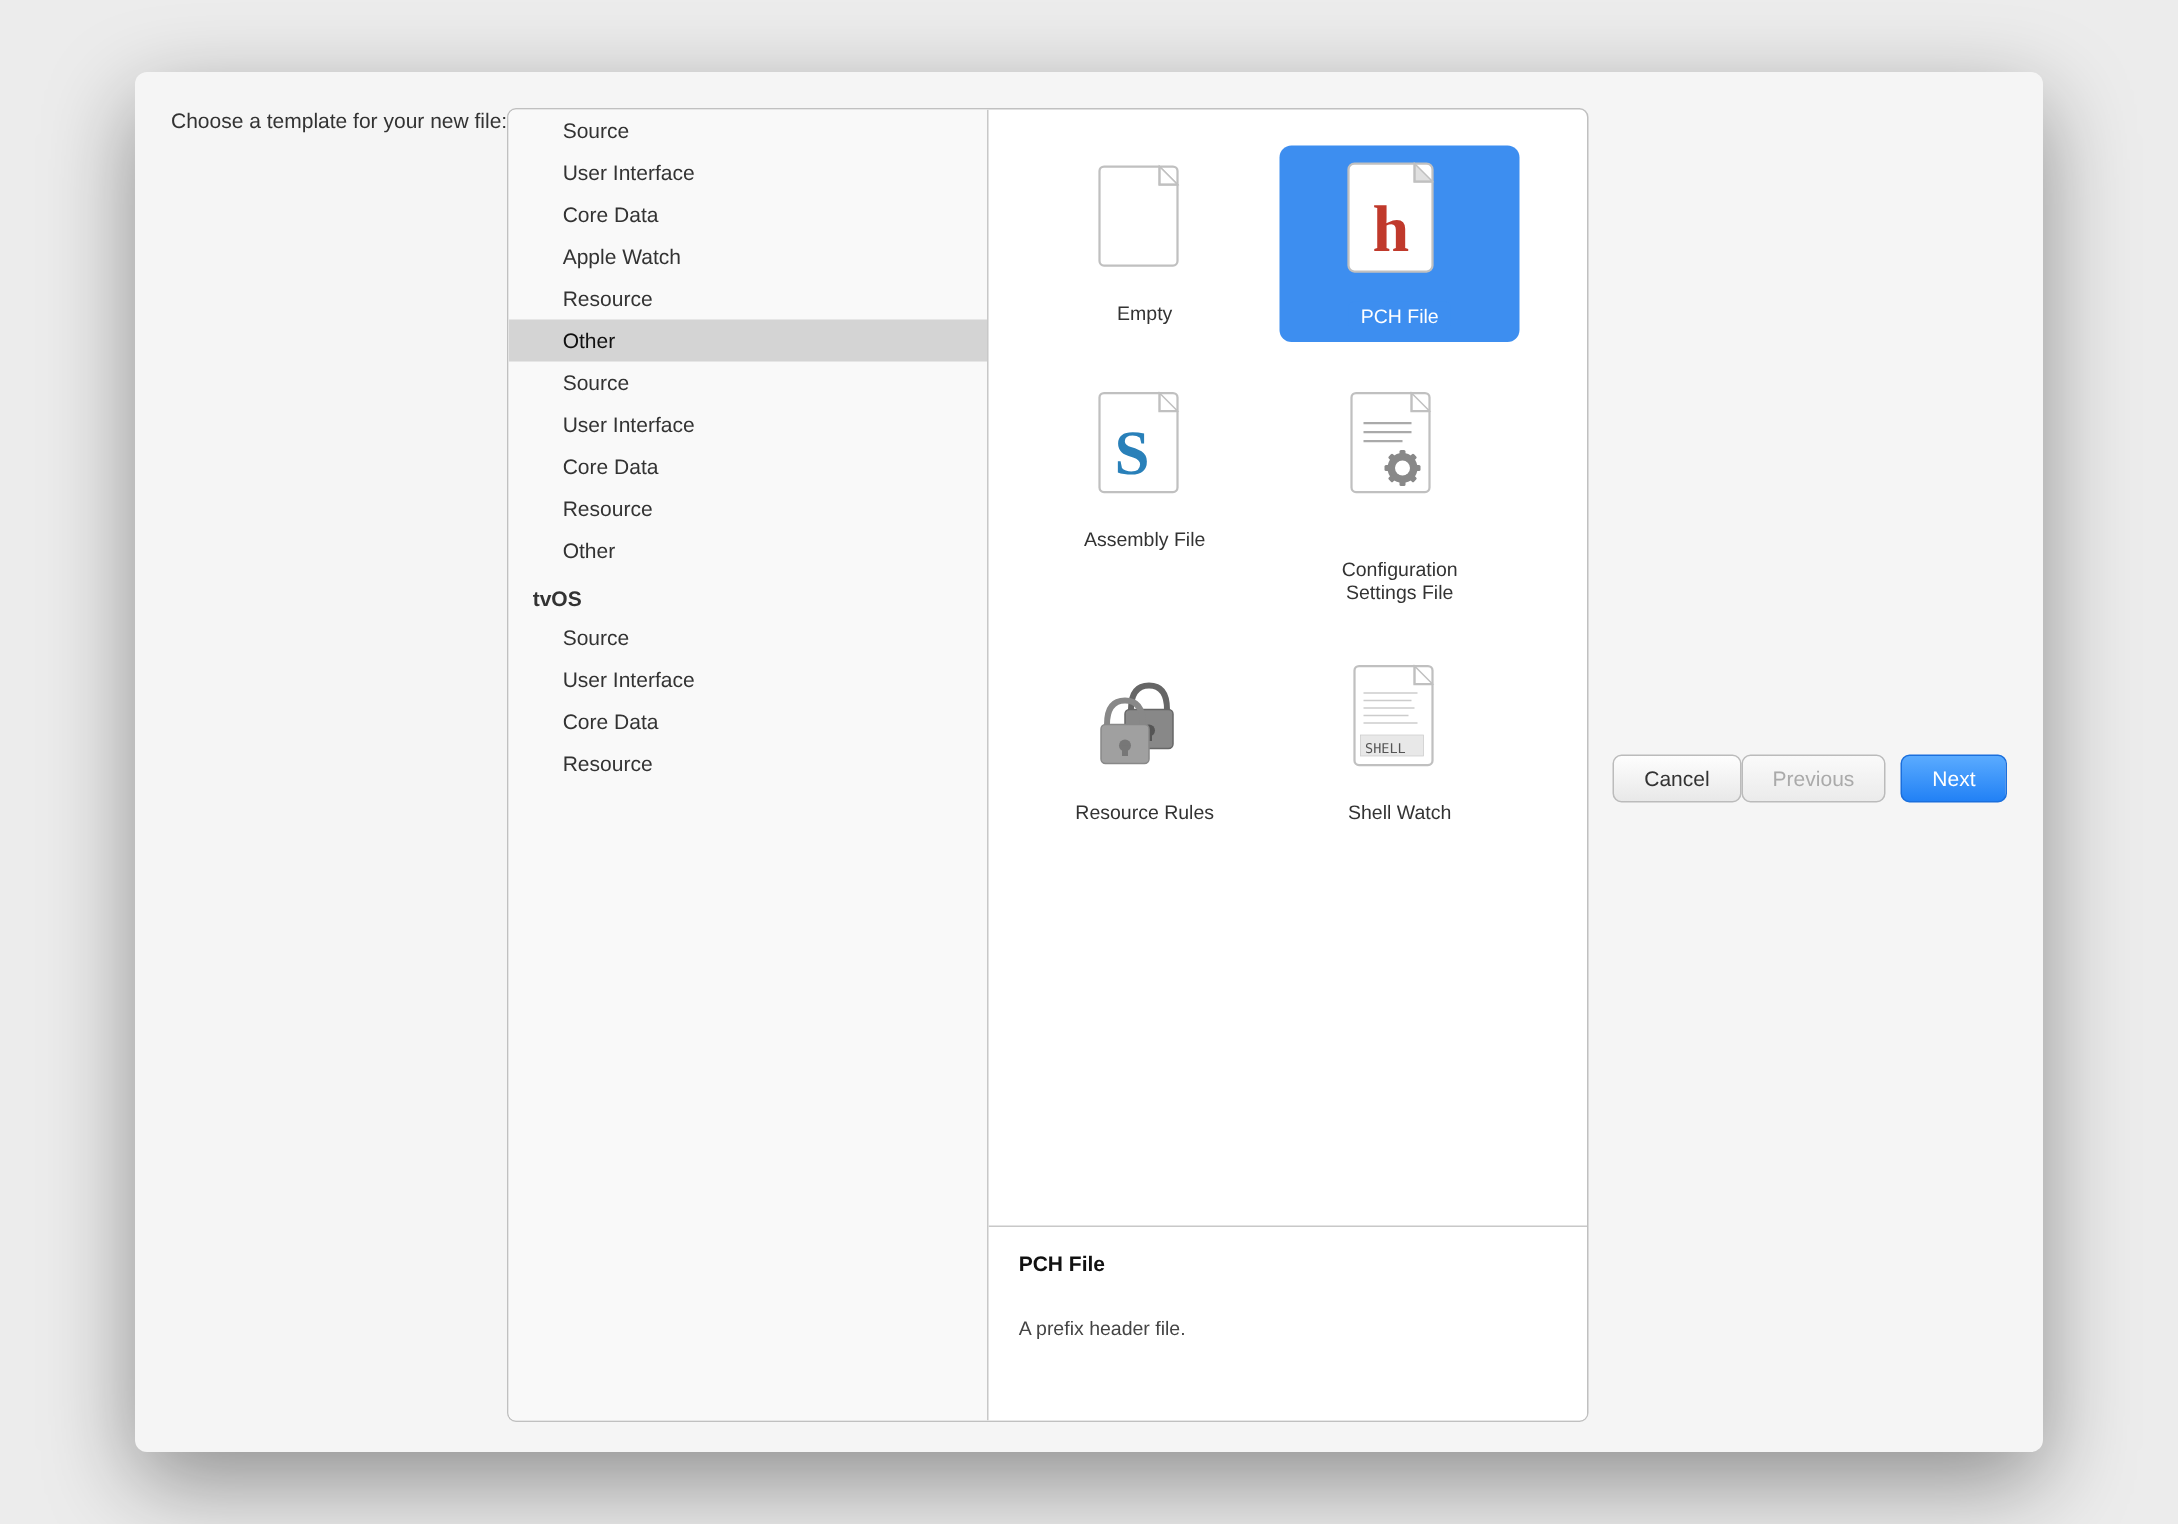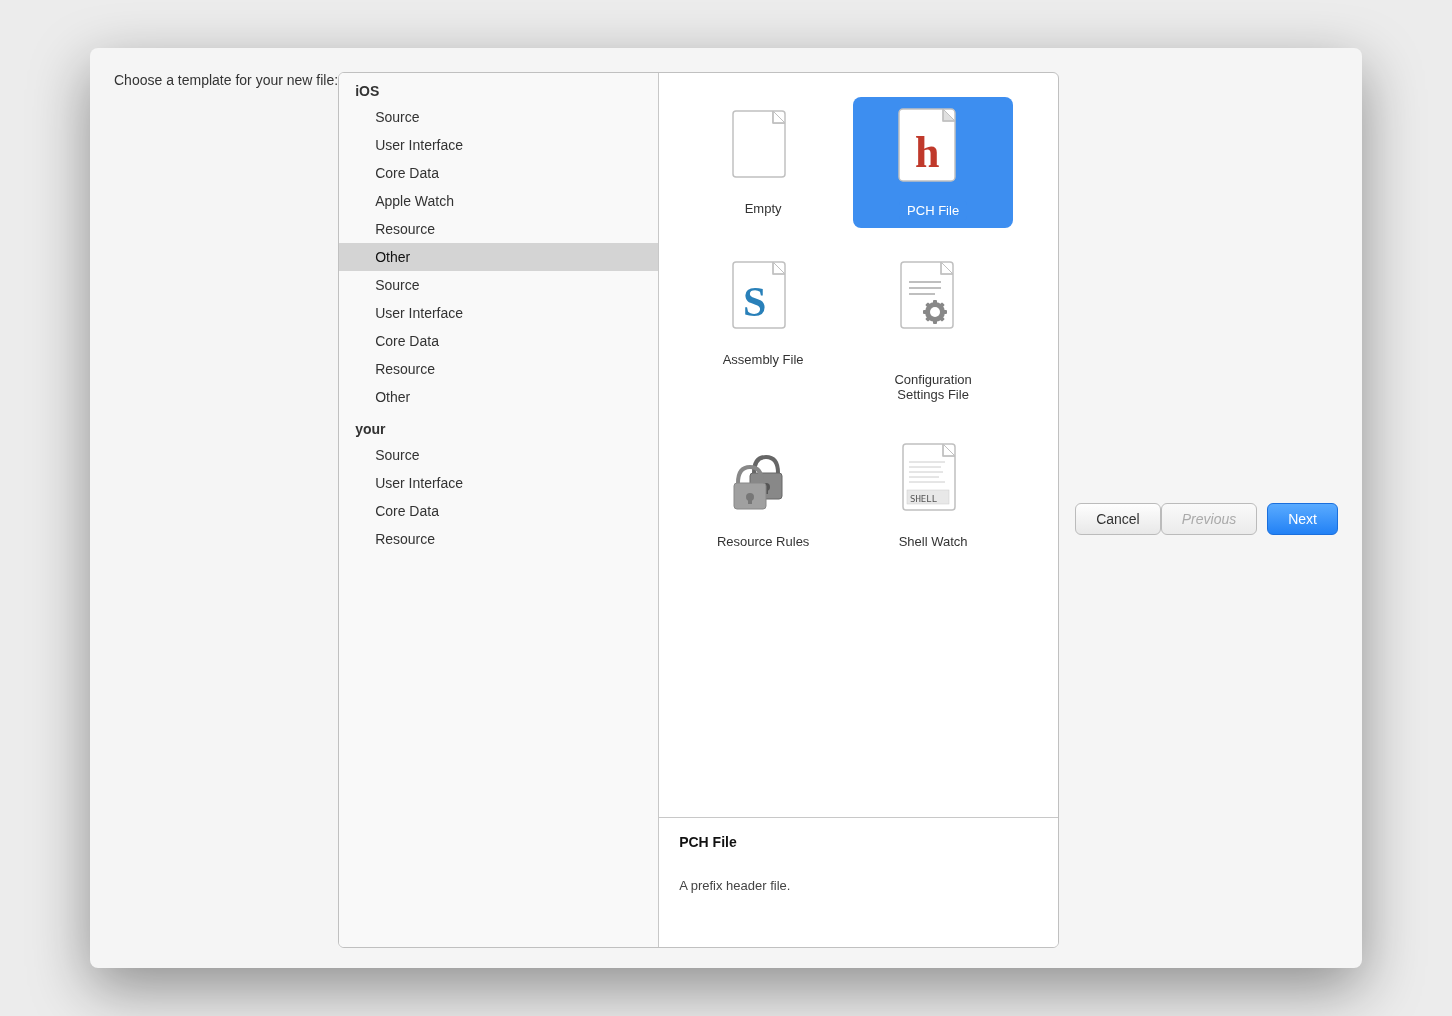--- a/index.html
+++ b/index.html
@@ -181,53 +181,51 @@
     .btn-primary {
       background: linear-gradient(to bottom, #5aabff, #2281f5);
       border: 1px solid #1a6fdd;
       color: white;
     }
 
     .btn-disabled {
       color: #aaa;
       background: linear-gradient(to bottom, #fafafa, #ebebeb);
       cursor: default;
-      font-style: italic;
     }
 
     .btn-group-right {
       display: flex;
       gap: 10px;
     }
   </style>
 </head>
 <body>
 
 <div class="dialog">
   <div class="dialog-title">Choose a template for your new file:</div>
 
   <div class="dialog-content">
 
     <div class="sidebar">
 
-      <div class="sidebar-group-header">iOS</div>
       <div class="sidebar-item">Source</div>
       <div class="sidebar-item">User Interface</div>
       <div class="sidebar-item">Core Data</div>
       <div class="sidebar-item">Apple Watch</div>
       <div class="sidebar-item">Resource</div>
       <div class="sidebar-item selected">Other</div>
 
       <div class="sidebar-item">Source</div>
       <div class="sidebar-item">User Interface</div>
       <div class="sidebar-item">Core Data</div>
       <div class="sidebar-item">Resource</div>
       <div class="sidebar-item">Other</div>
 
-      <div class="sidebar-group-header">your</div>
+      <div class="sidebar-group-header">tvOS</div>
       <div class="sidebar-item">Source</div>
       <div class="sidebar-item">User Interface</div>
       <div class="sidebar-item">Core Data</div>
       <div class="sidebar-item">Resource</div>
     </div>
 
     <div class="main-content">
       <div class="file-grid-area">
         <div class="file-grid">
 

